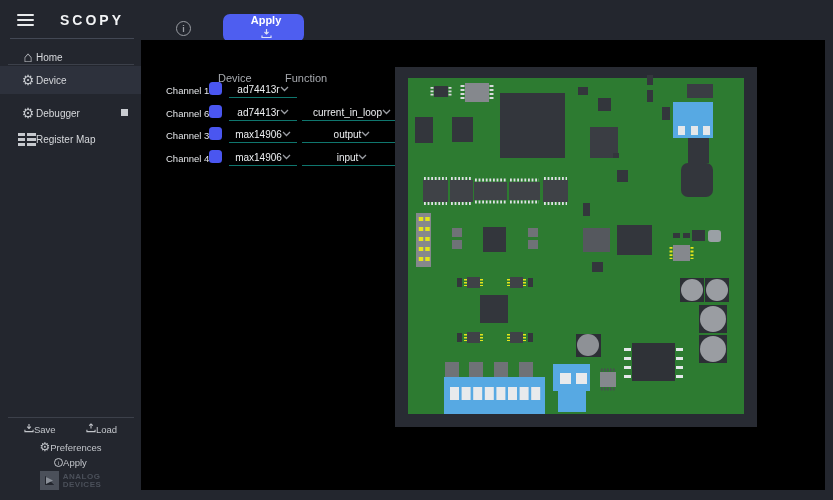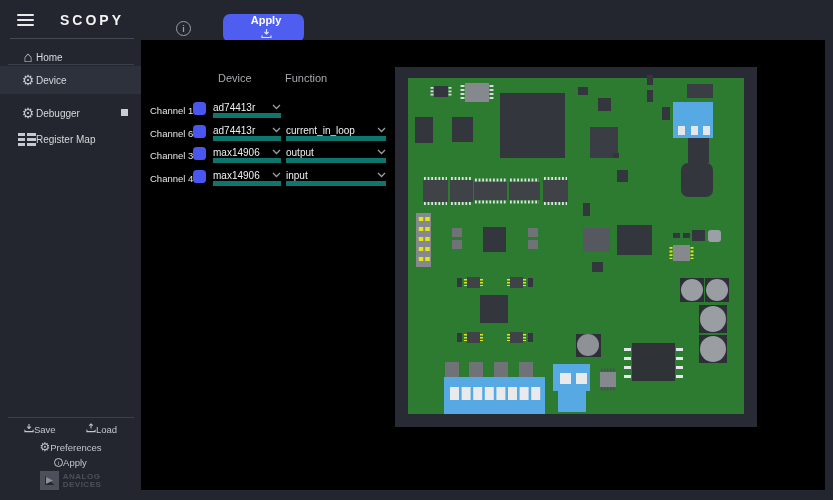--- a/index.html
+++ b/index.html
@@ -33,24 +33,24 @@
   
   .side-footer-divider { position:absolute; left:8px; top:377px; width:126px; height:1px; background:#3c404a; }
   .foot-item { position:absolute; display:flex; align-items:center; gap:0; color:#c2c5ca; font-size:9.5px; cursor:pointer; }
   .brand { position:absolute; left:0; top:431px; width:141px; display:flex; justify-content:center; align-items:center; gap:4px; }
   .brand-box { width:19px; height:19px; background:#4b505a; display:flex; align-items:center; justify-content:center; }
   .brand-text { color:#4b505a; font-size:8px; font-weight:bold; line-height:8px; letter-spacing:.5px; }
 
   
   #main { position:absolute; left:141px; top:40px; width:684px; height:450px; background:#000; }
   .col-header { position:absolute; top:32px; font-size:11px; color:#a6a9ae; }
-  .chan-row { position:absolute; left:0; width:260px; height:17px;margin-top:20px; }
+  .chan-row { position:absolute; left:16px; width:260px; height:17px; }
   .chan-label { position:absolute; left:9px; top:4px; font-size:9.5px; color:#e3e5e8; }
   .chan-check { position:absolute; left:52px; top:1px; width:13px; height:13px; background:#4a56f0; border-radius:3.5px; cursor:pointer; }
-  .sel { position:absolute; top:0; height:17px; border-bottom:5px solid #0f766e; display:flex; align-items:center; justify-content:space-between; cursor:pointer; }
+  .sel { position:absolute; top:0; height:17px; border-bottom:1px solid #0f766e; display:flex; align-items:center; justify-content:center; cursor:pointer; }
   .sel .sel-text { font-size:10px; color:#eef0f2; }
   .sel-device { left:72px; width:68px; }
   .sel-function { left:145px; width:100px; }
   .pcb-wrap { position:absolute; left:254px; top:27px; width:362px; height:360px; }
 </style>
 </head>
 <body>
 
 <div id="app">
 

